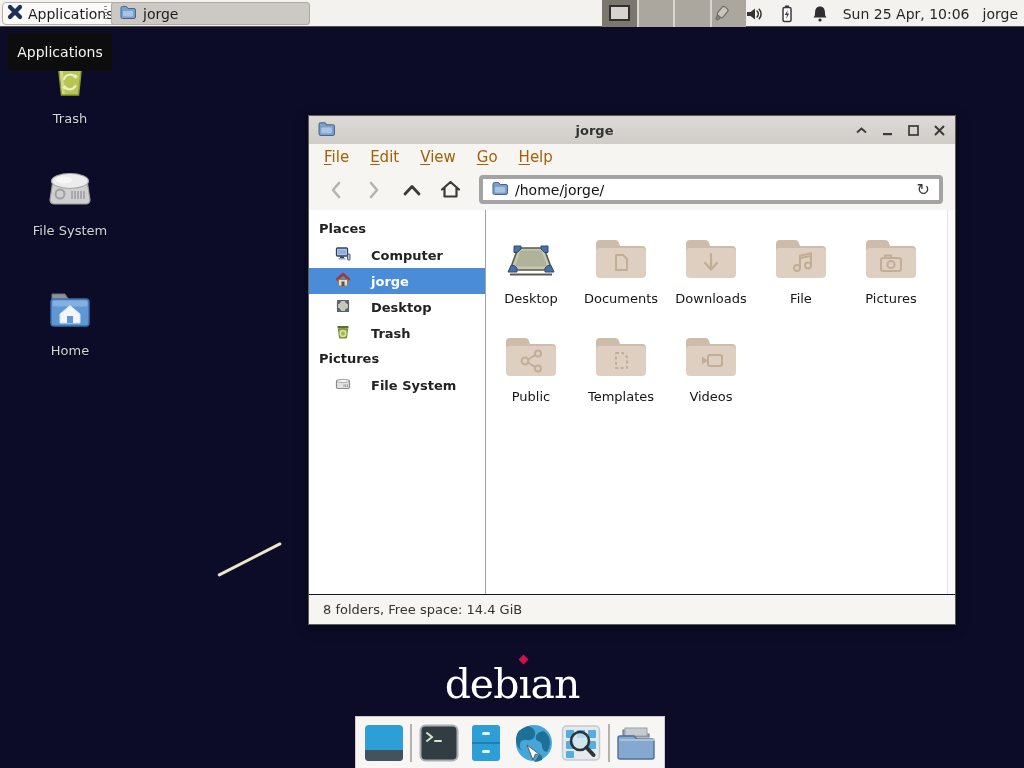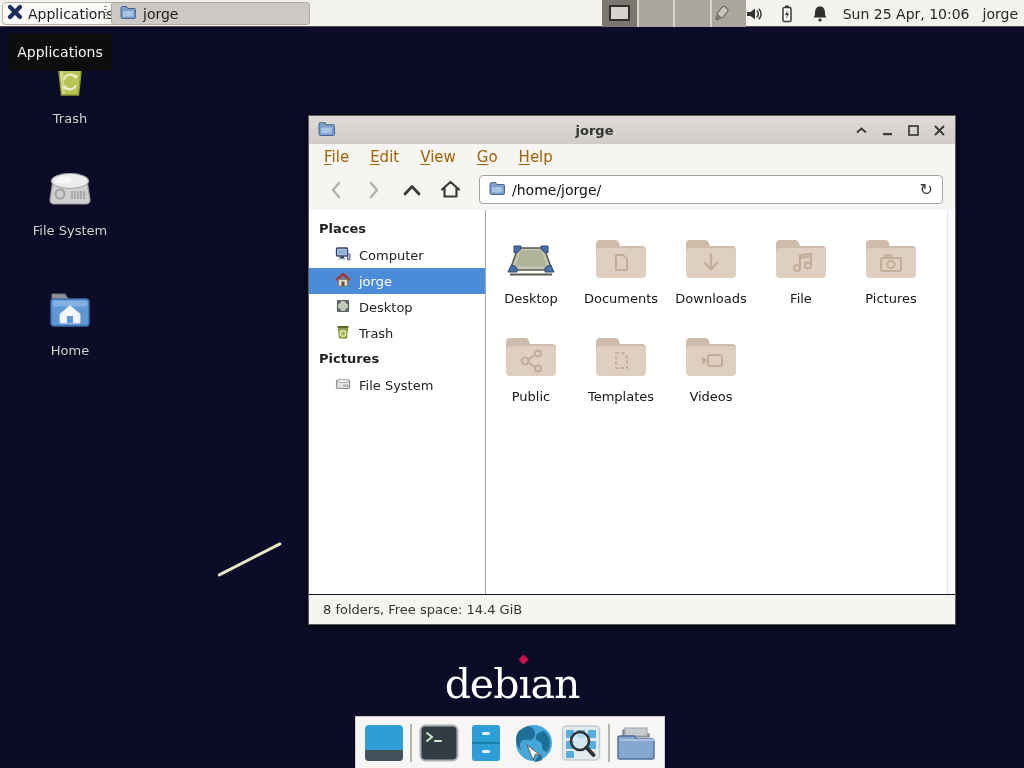--- a/index.html
+++ b/index.html
@@ -63,28 +63,28 @@
               padding:0 9px; flex:0 0 auto; }
   .title { flex:1; text-align:center; font-weight:bold; font-size:13px; color:#333; }
   .win-controls { display:flex; gap:12px; align-items:center; }
   .wc { width:14px; height:14px; display:flex; align-items:center; justify-content:center; }
   .menubar { height:25px; background:#f6f5f2; display:flex; align-items:center; gap:21px; padding:0 0 0 15px;
              font-size:15px; color:#a16207; flex:0 0 auto; }
   .menubar u { text-underline-offset:2px; }
   .toolbar { height:41px; background:#f6f5f2; display:flex; align-items:center; gap:8px; padding:0 12px;
              flex:0 0 auto; }
   .nav-btn { width:30px; height:28px; display:flex; align-items:center; justify-content:center; }
-  .pathbar { flex:1; height:29px; background:#fff; border:1px solid #a3a3a3; border-radius:4px;
+  .pathbar { flex:1; height:29px; background:#fff; border:4px solid #a3a3a3; border-radius:4px;
              display:flex; align-items:center; gap:7px; padding:0 9px; margin-left:6px; }
   .pathtext { flex:1; font-size:14px; color:#111; }
   .reload { font-size:16px; color:#3a3a3a; line-height:1; }
   .content { flex:1; display:flex; min-height:0; }
   .sidebar { width:177px; background:#fff; border-right:1px solid #a3a3a3; padding-top:6px; flex:0 0 auto; }
   .side-header { font-weight:bold; font-size:13px; color:#1f1f1f; padding:5px 10px 6px 10px; }
-  .side-row { height:26px; display:flex; align-items:center; gap:8px; padding-left:26px; font-size:13px; color:#222; }
+  .side-row { height:26px; display:flex; align-items:center; gap:20px; padding-left:26px; font-size:13px; color:#222;font-weight:bold; }
   .side-row.selected { background:#4a8cd8; color:#fff; }
   .main { flex:1; position:relative; background:#fff; }
   .grid { display:flex; flex-wrap:wrap; padding-top:14px; width:452px; }
   .fcell { width:90px; height:98px; display:flex; flex-direction:column; align-items:center; }
   .fcell .iconbox { height:58px; display:flex; align-items:flex-end; justify-content:center; }
   .fcell .flabel { margin-top:9px; font-size:13px; color:#161616; }
   .scrolltrack { position:absolute; right:0; top:0; bottom:0; width:8px; background:#fbfbfa; border-left:1px solid #e6e4e0; }
   .statusbar { height:30px; background:#f6f5f2; border-top:1px solid #0f172a; display:flex; align-items:center;
                padding-left:14px; font-size:13px; color:#333; flex:0 0 auto; }
 </style>

